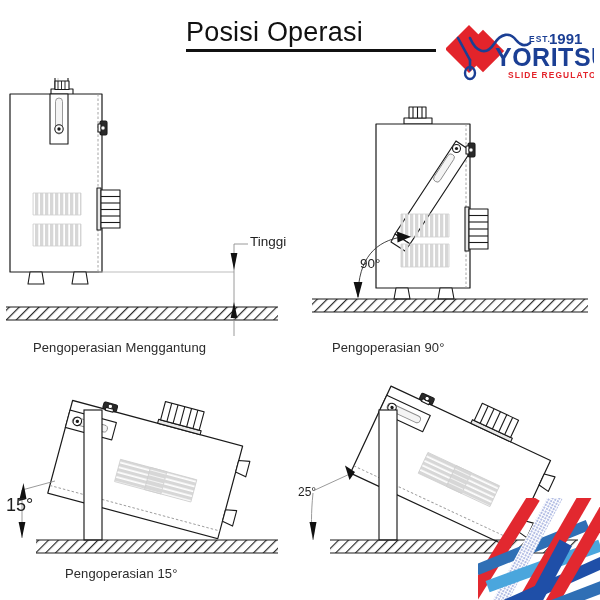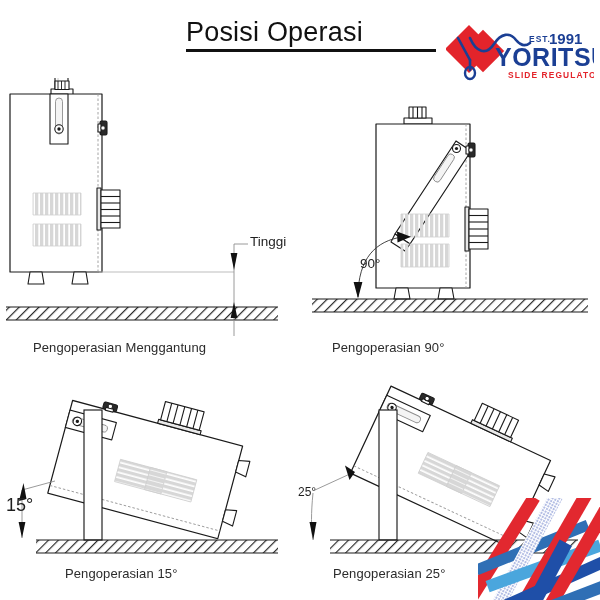--- a/index.html
+++ b/index.html
@@ -419,21 +419,20 @@
         <line x1="30" y1="183" x2="278" y2="183" stroke="#1a1a1a" stroke-width="1.2"></line>
       </g>
 
       <g>
         <line x1="15" y1="120" x2="52" y2="103" stroke="#8f8f8f" stroke-width="0.9"></line>
         <path d="M13 123 C11 143, 11 158, 13 170" fill="none" stroke="#8f8f8f" stroke-width="0.9"></path>
         <path d="M45 95.5 L55 102 L49.5 110 Z" fill="#111111"></path>
         <path d="M9.5 152 L16.5 152 L13.2 170 Z" fill="#111111"></path>
       </g>
     </svg>
-    <div class="quad-caption">Pengoperasian 25°</div>
     <div style="position:absolute;left:-2px;top:115px;font-size:12px;color:#1f1f1f;white-space:nowrap;">25°</div>
   </div>
 
   <div id="watermark">
     <svg width="122" height="102" viewBox="0 0 122 102" xmlns="http://www.w3.org/2000/svg">
       <defs>
         <pattern id="dots" width="3" height="3" patternUnits="userSpaceOnUse">
           <rect x="0" y="0" width="3" height="3" fill="#ffffff"></rect>
           <circle cx="1" cy="1" r="0.9" fill="#8f9fd8"></circle>
         </pattern>

